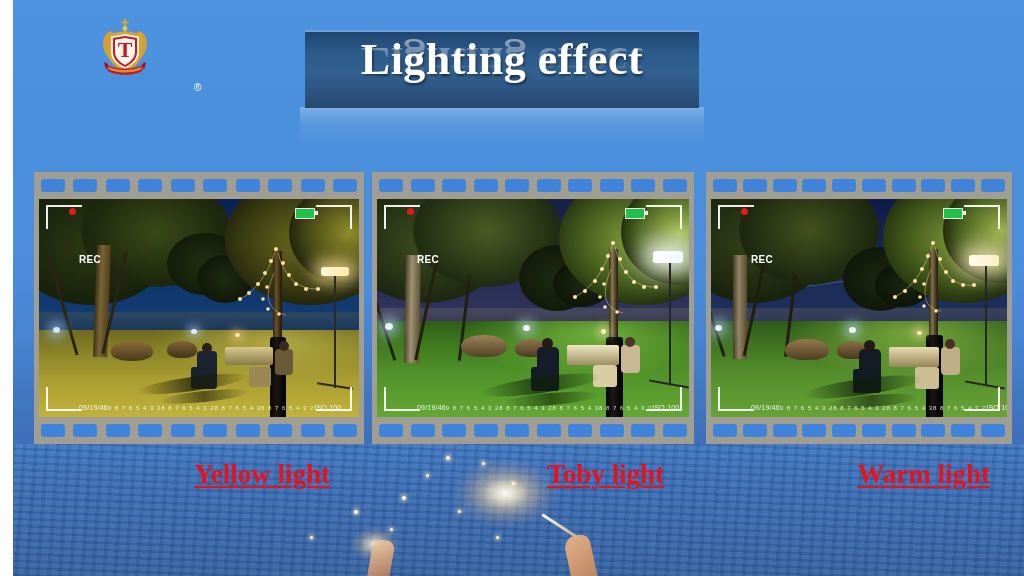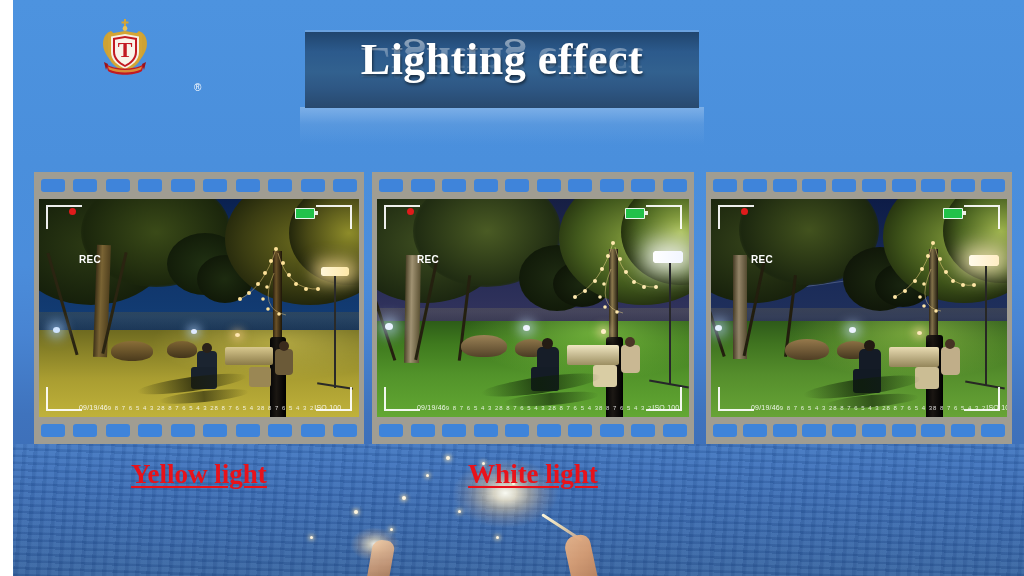--- a/index.html
+++ b/index.html
@@ -325,21 +325,21 @@
   .caption {
     position: absolute;
     font-family: "Liberation Serif", serif;
     font-size: 27px;
     font-weight: 700;
     color: #e8121a;
     text-decoration: underline;
     text-underline-offset: 3px;
     text-decoration-thickness: 2px;
     white-space: nowrap;
-    text-align: center;
+    text-align: right;
   }
 </style>
 </head>
 <body>
 
 <div id="slide">
 
   <div class="bg"></div>
   <div class="bg-water"></div>
 
@@ -741,15 +741,16 @@
           <span class="vf-tick">8 8 7 6 5 4 3 2</span>
           <span class="vf-tick">8 8 7 6 5 4 3</span>
           <span class="vf-tick">8 8 7 6 5 4 3 2</span>
           <span class="vf-code">ISO 100</span>
         </div>
       </div>
     </div>
   </div>
 
   <div class="caption" style="left:68px; top:459px; width:262px;">Yellow light</div>
-  <div class="caption" style="left:402px; top:459px; width:262px;">White light</div>
+  <div class="caption" style="left:402px; top:459px; width:262px;">Toby light</div>
+  <div class="caption" style="left:728px; top:459px; width:262px;">Warm light</div>
 
 </div>
 
 </body></html>

